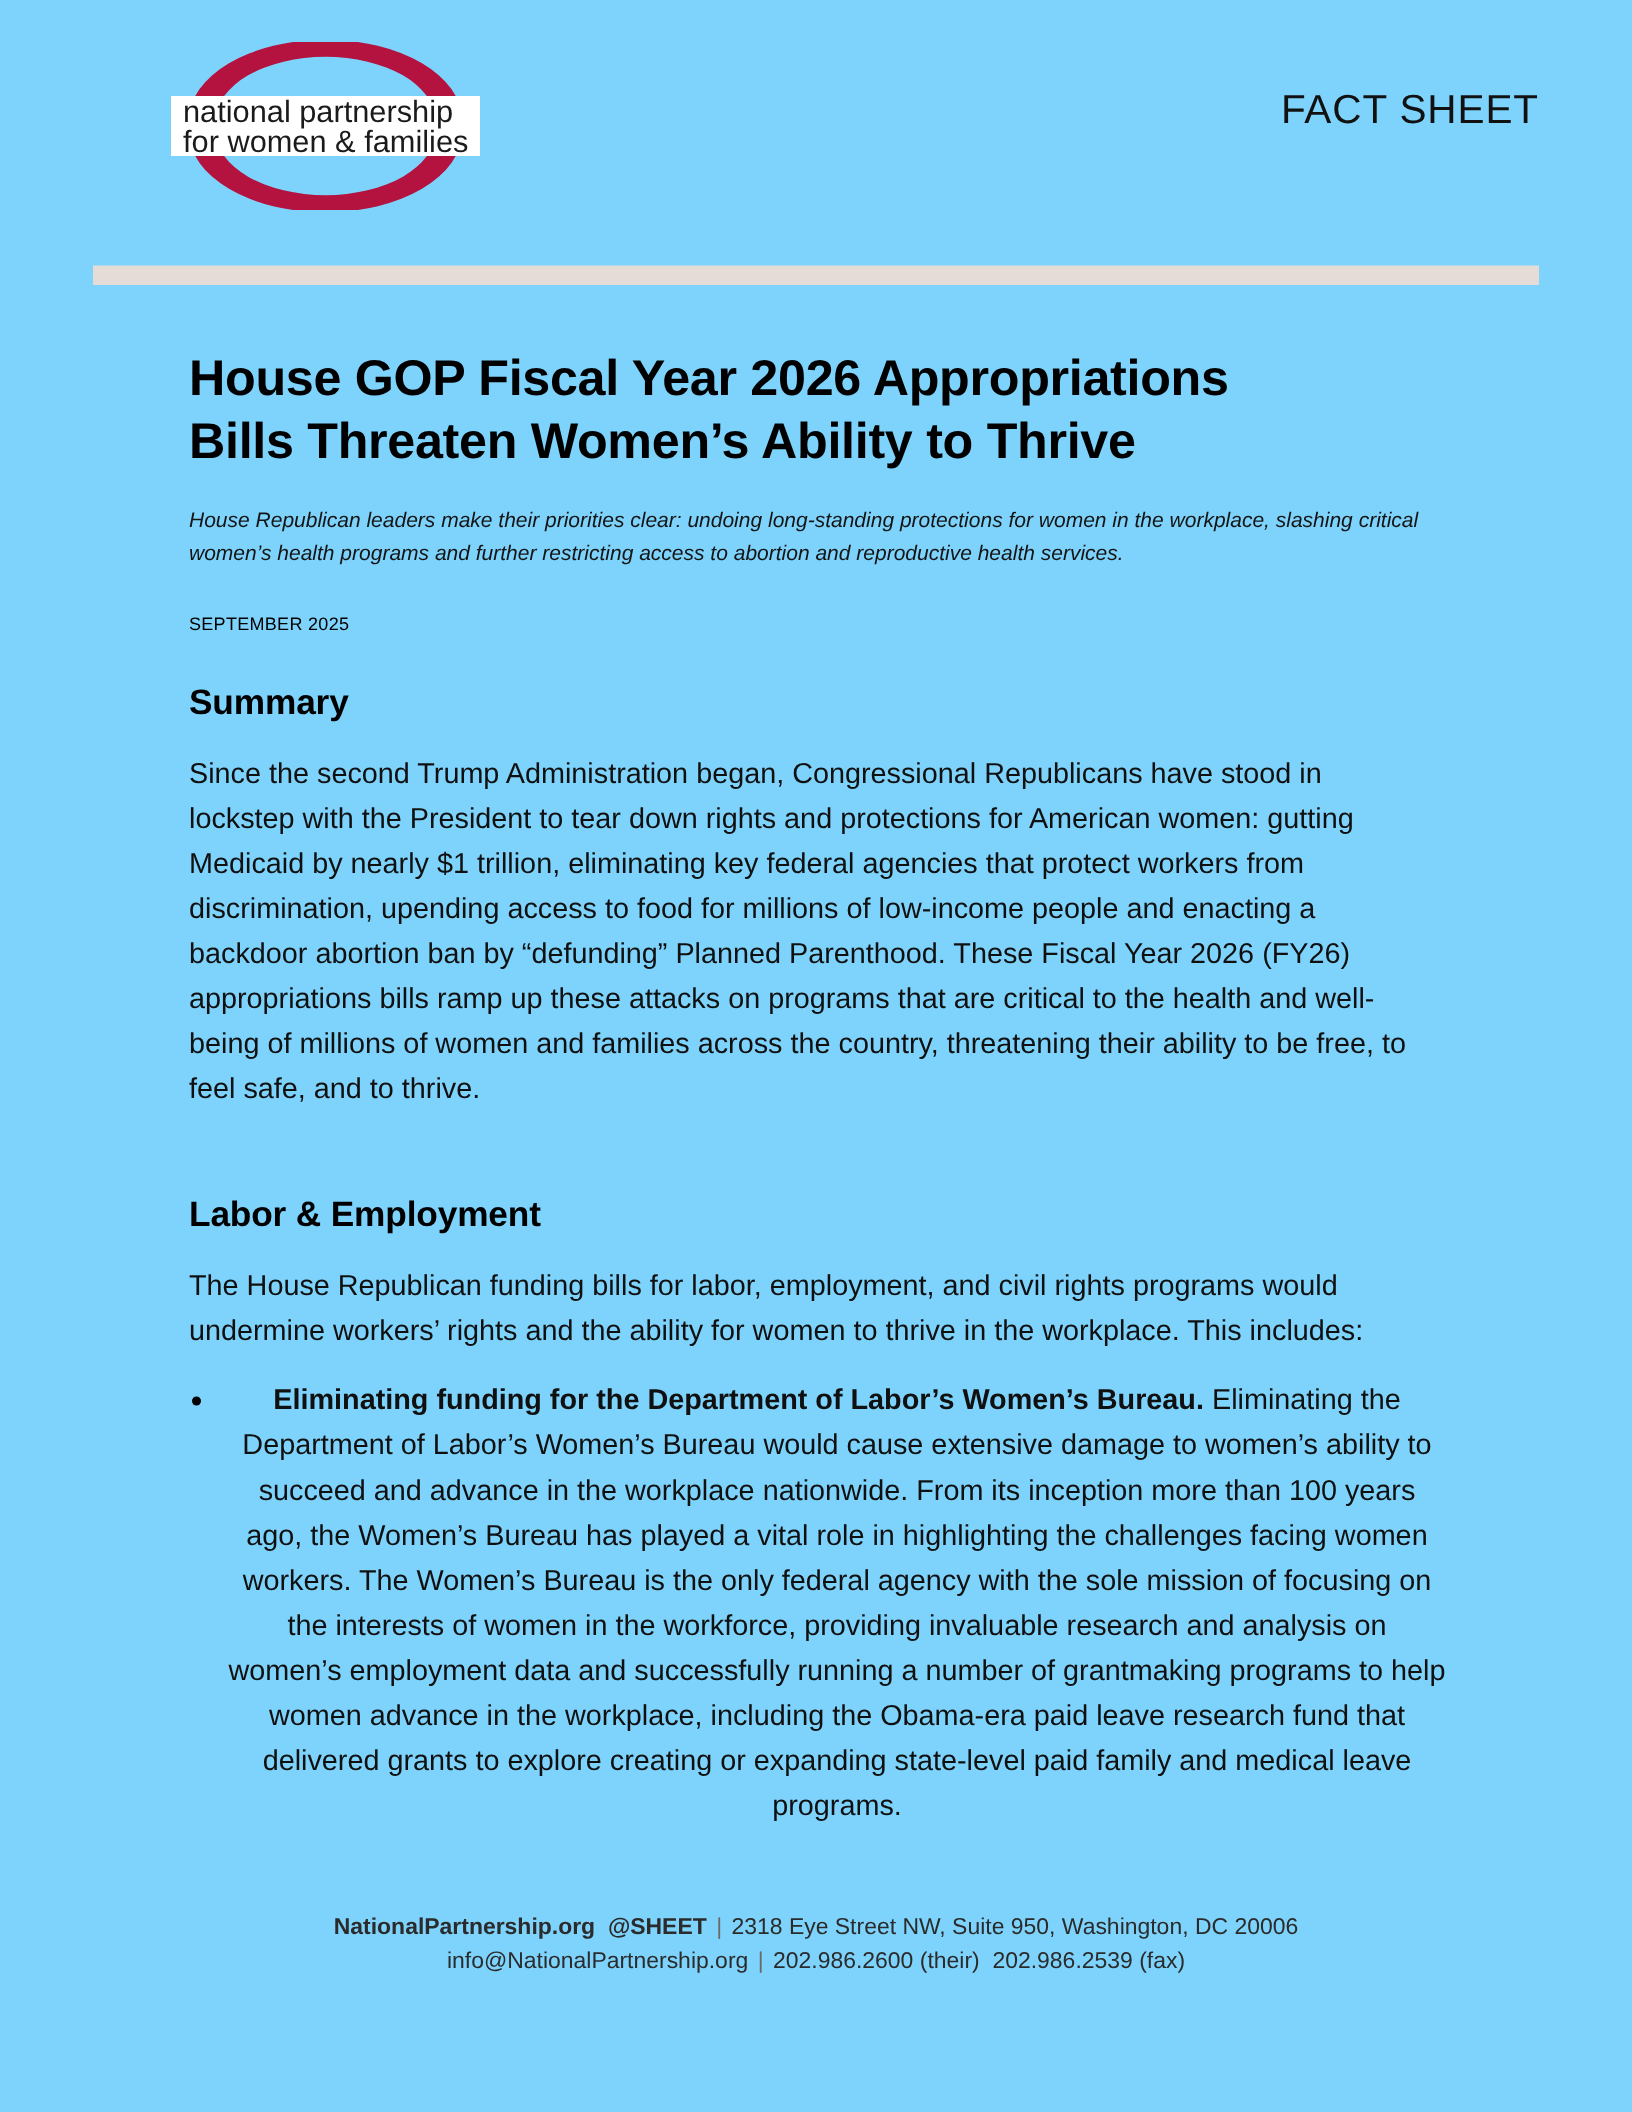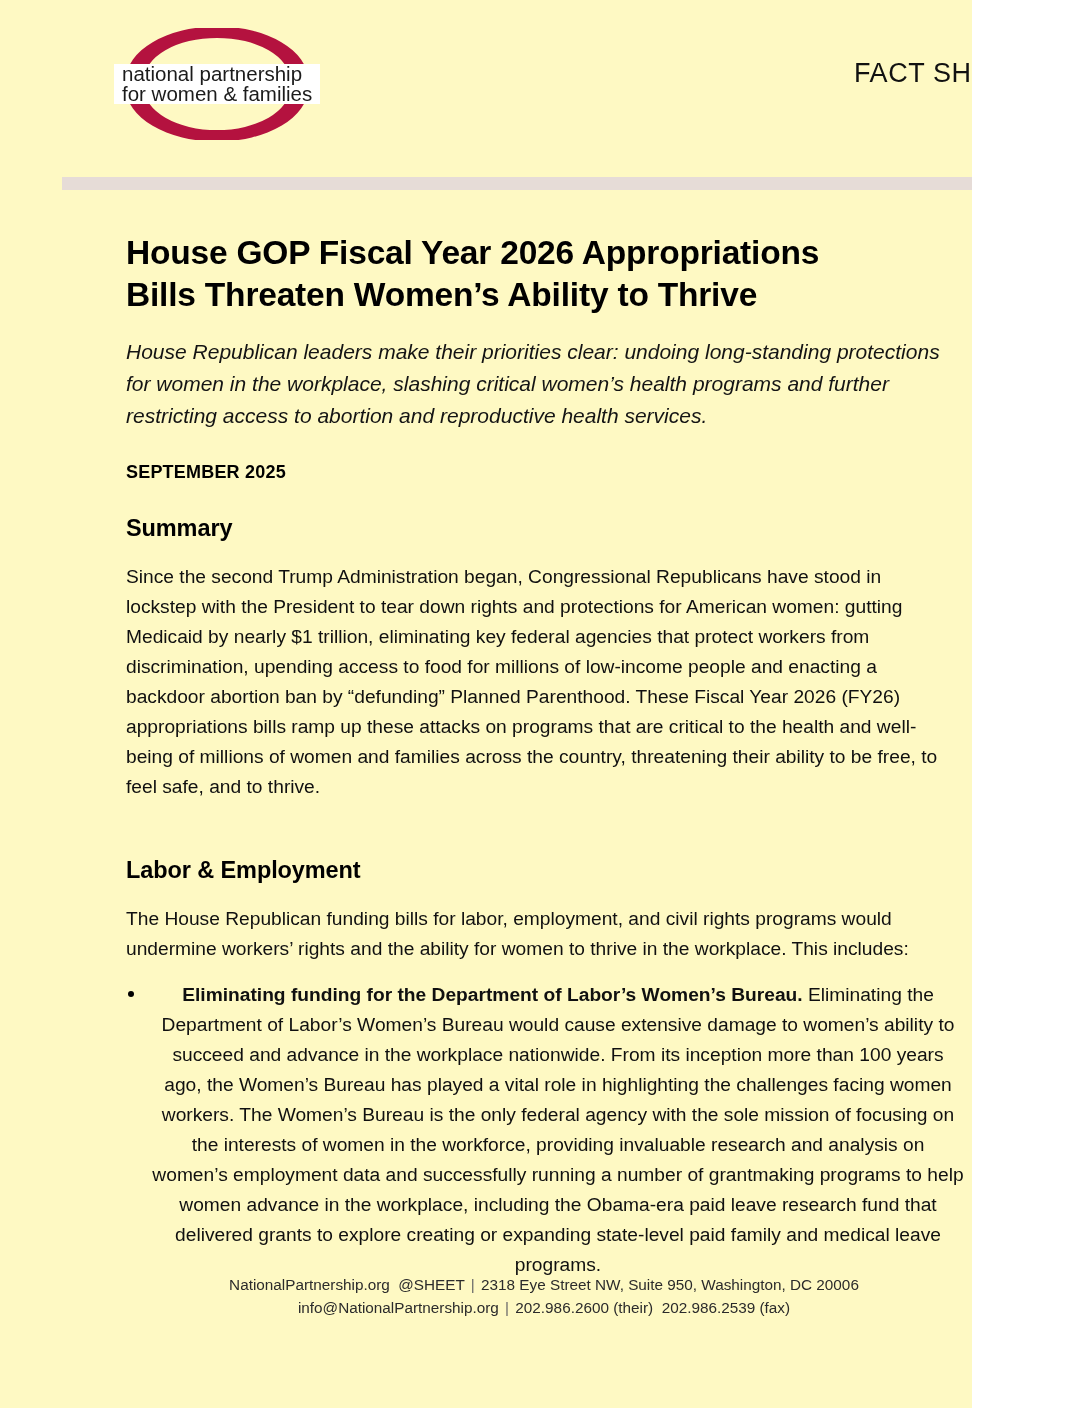--- a/index.html
+++ b/index.html
@@ -6,23 +6,23 @@
     margin: 0;
     padding: 0;
     background: #ffffff;
   }
   body {
     font-family: "Liberation Sans", sans-serif;
     color: #000000;
   }
   .page {
     position: relative;
-    width: 972px;
+    width: 1088px;
     height: 1408px;
-    background: #fef9c3;
+    background: #7dd3fc;
     overflow: hidden;
     box-sizing: border-box;
   }
 
   
   .header {
     position: absolute;
     left: 0;
     top: 0;
     width: 1088px;
@@ -72,30 +72,30 @@
     font-weight: bold;
     line-height: 1.26;
     letter-spacing: -0.2px;
     margin: 0 0 20px 0;
     color: #000;
   }
   .doc-title .l2 { display: block; }
 
   .subtitle {
     font-style: italic;
-    font-size: 21px;
+    font-size: 14px;
     line-height: 1.52;
     margin: 0 0 30px 0;
     color: #141414;
     max-width: 830px;
   }
 
   .doc-date {
-    font-size: 18px;
-    font-weight: bold;
+    font-size: 12px;
+    font-weight: normal;
     letter-spacing: 0.2px;
     margin: 0 0 32px 0;
   }
 
   .section-heading {
     font-size: 23.5px;
     font-weight: bold;
     letter-spacing: -0.1px;
     margin: 16px 0 20px 0;
   }
@@ -139,21 +139,21 @@
     top: 1274px;
     width: 1088px;
     text-align: center;
     color: #2b2b2b;
   }
   .footer-line {
     font-size: 15.3px;
     line-height: 1.48;
     white-space: nowrap;
   }
-  .footer-line .strong { font-weight: normal; }
+  .footer-line .strong { font-weight: bold; }
   .footer-line .sep { color: #6a6a6a; padding: 0 2px; }
 </style>
 </head>
 <body>
 
 <div class="page">
 
   <div class="header">
 
     <div class="logo">

